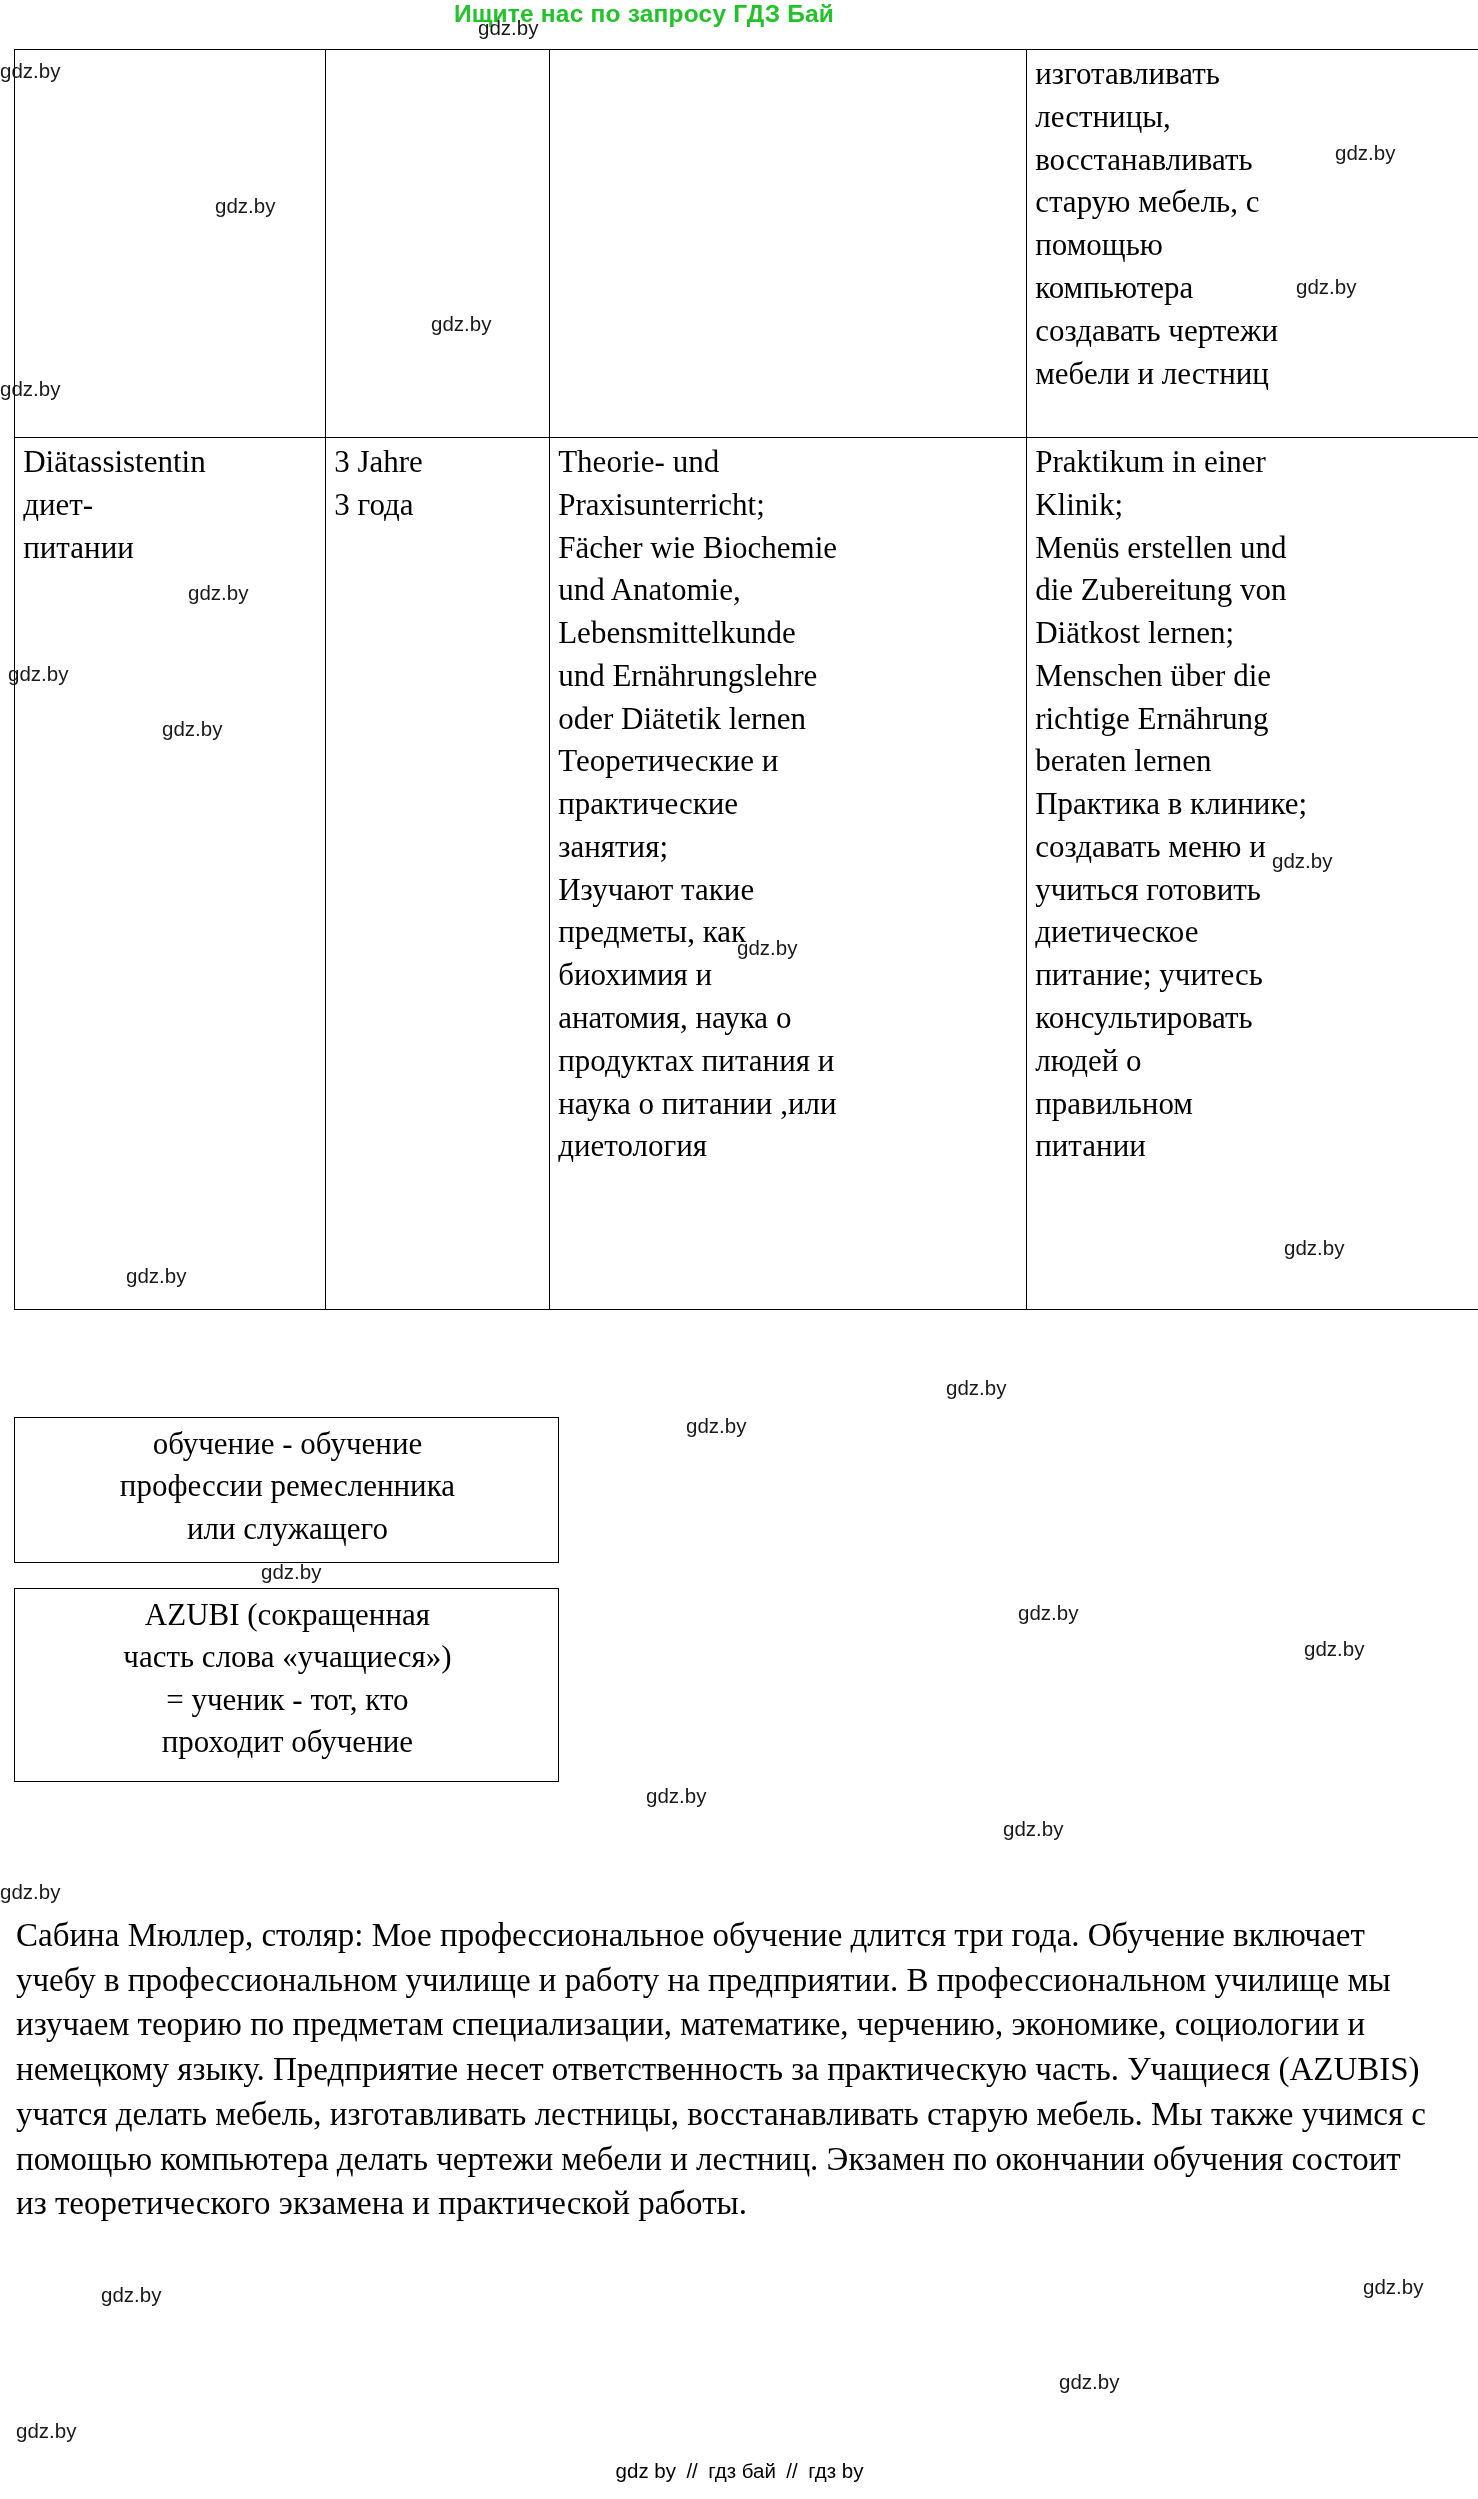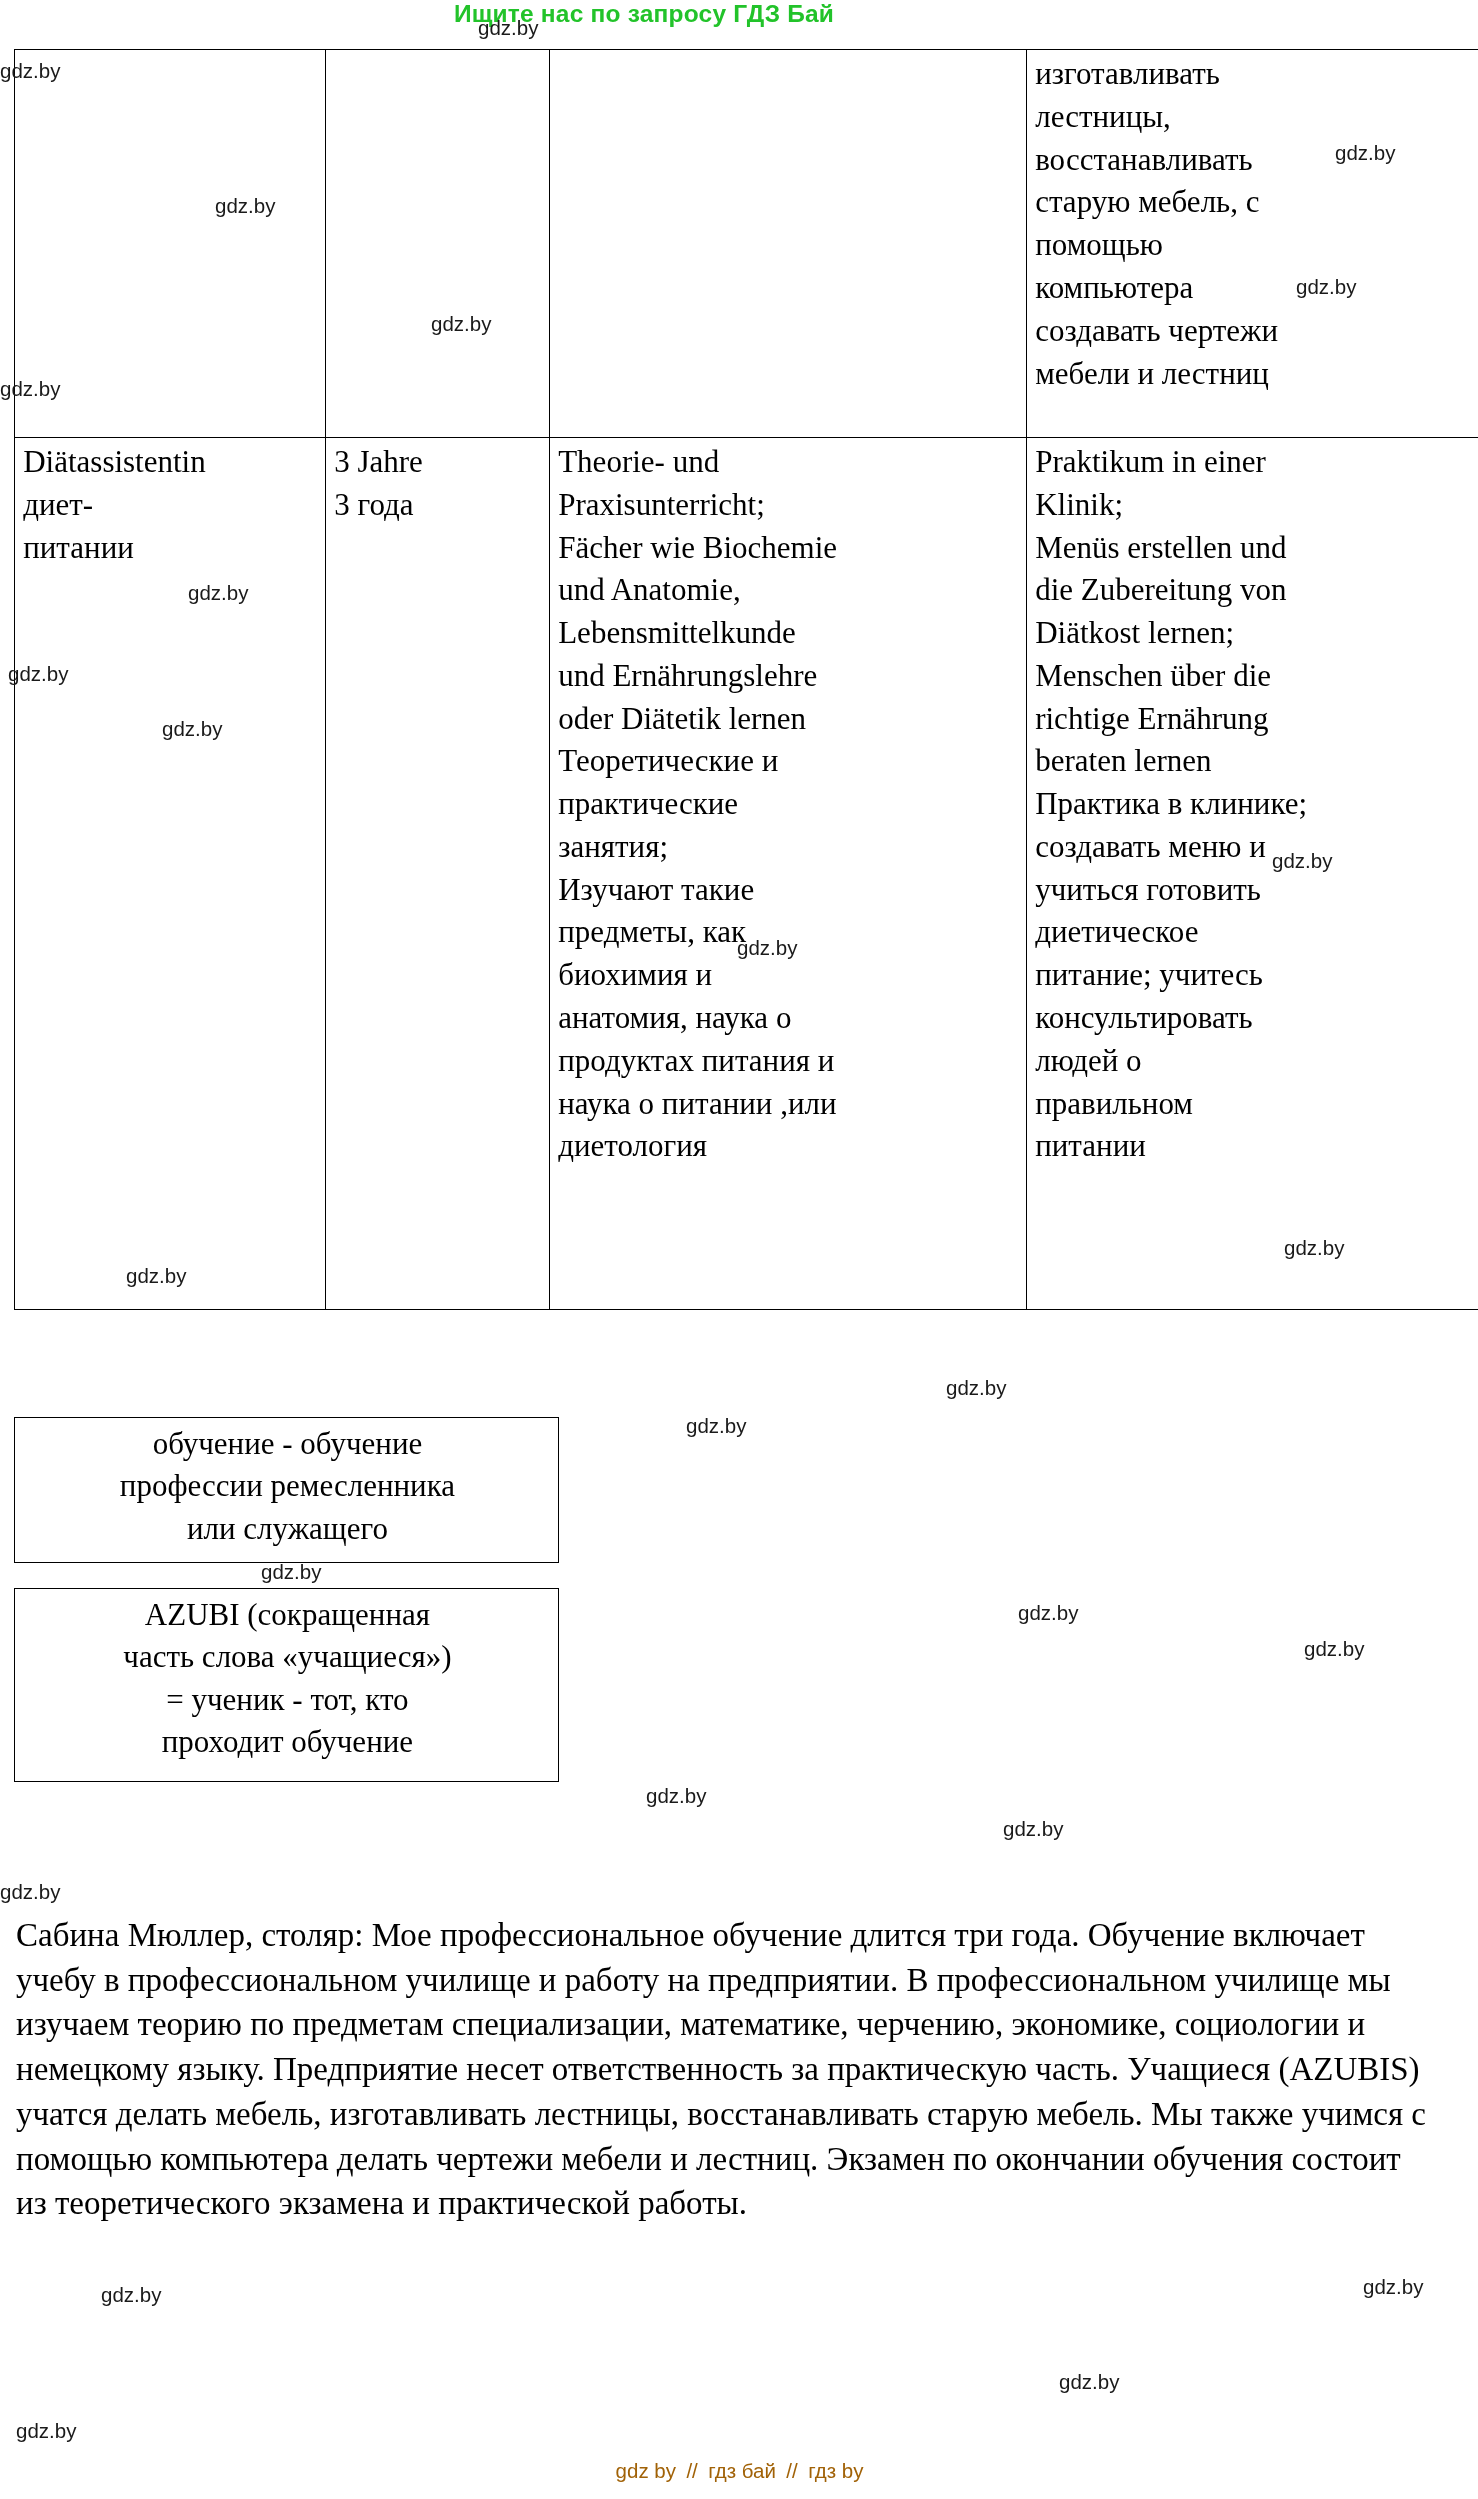--- a/index.html
+++ b/index.html
@@ -108,21 +108,21 @@
     position: absolute;
     left: 0;
     top: 2459px;
     width: 1479px;
     text-align: center;
     font-family: "Liberation Sans", "DejaVu Sans", sans-serif;
     font-size: 20.5px;
     color: #7a1fa2;
     white-space: nowrap;
   }
-  .footer-links span { color: #a16207; margin-top: 27px; }
+  .footer-links span { color: #000000; margin-top: 27px; }
   .footer-sep { padding: 0 4.7px; }
 </style>
 </head>
 <body>
 
 <div class="header-banner">Ищите нас по запросу ГДЗ Бай</div>
 
 <table class="main-table">
   <tbody>
     <tr class="row-top">

